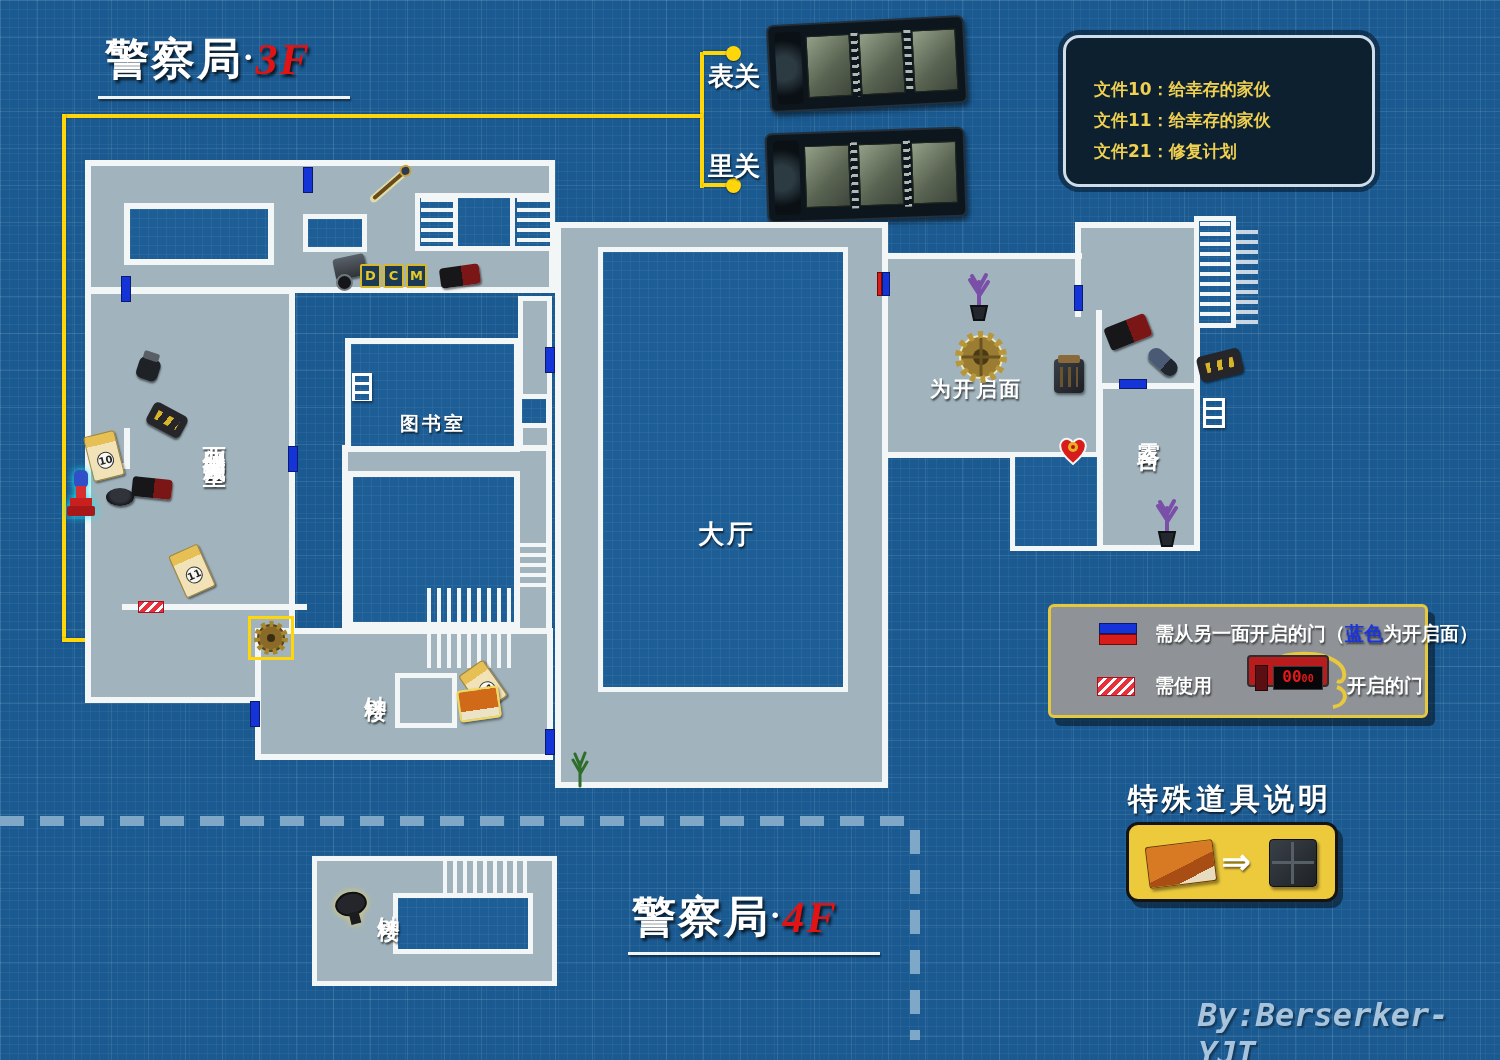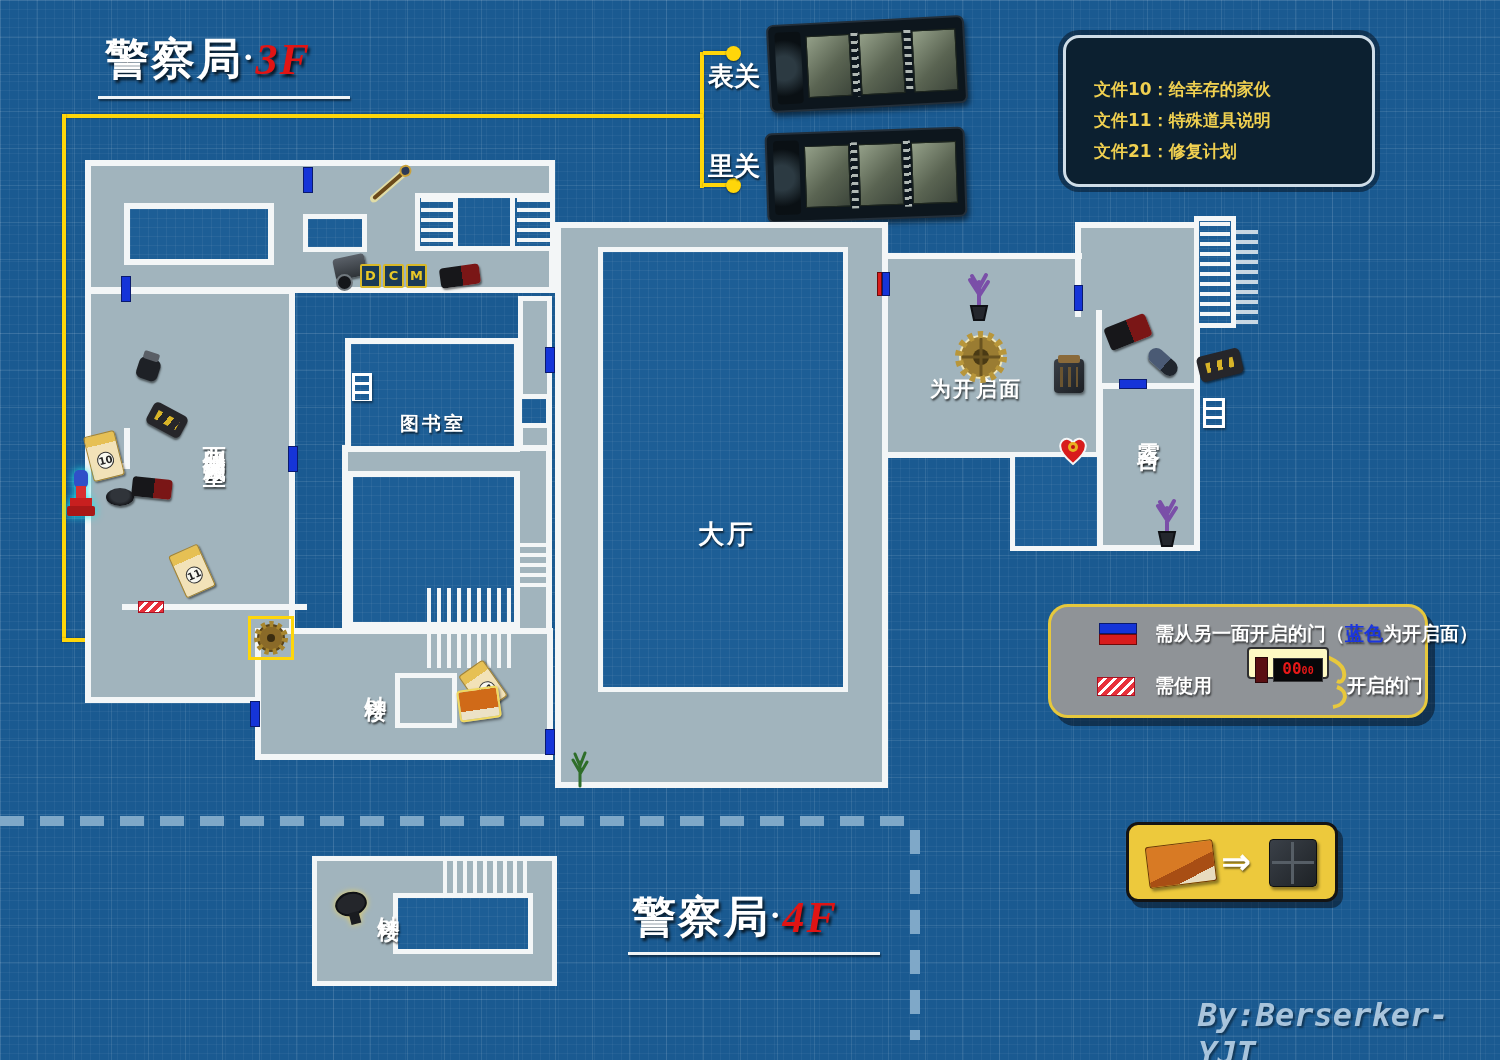--- a/index.html
+++ b/index.html
@@ -38,21 +38,21 @@
   .bigtitle{position:absolute;font-family:"DejaVu Serif",serif;font-weight:bold;font-size:44px;color:#fff;
             text-shadow:2px 3px 3px rgba(0,0,0,.75);letter-spacing:2px;text-align:right;}
   .bigtitle .fl{color:#e01414;font-style:italic;font-family:"Liberation Serif",serif;}
   .underline{position:absolute;height:3px;background:#f0f4f6;box-shadow:1px 2px 2px rgba(0,0,0,.5);}
   
   #filebox{position:absolute;left:1063px;top:35px;width:312px;height:152px;background:#0c2030;border:3px solid #cfdde8;
            border-radius:16px;box-shadow:0 0 0 5px rgba(8,20,34,.55);box-sizing:border-box;}
   #filebox .fl-line{position:absolute;left:28px;color:#f0d050;font-size:17px;font-weight:bold;white-space:nowrap;}
   
   #legend{position:absolute;left:1048px;top:604px;width:380px;height:114px;background:#8f9397;border:3px solid #e6c83c;
-          border-radius:20px;box-shadow:7px 8px 0 rgba(5,10,18,.5);box-sizing:border-box;}
+          border-radius:6px;box-shadow:7px 8px 0 rgba(5,10,18,.5);box-sizing:border-box;}
   .legtext{position:absolute;color:#fff;font-weight:bold;font-size:19px;text-shadow:1px 2px 2px rgba(0,0,0,.6);white-space:nowrap;}
   
   #specialbox{position:absolute;left:1126px;top:822px;width:212px;height:80px;background:#edc93c;border:3px solid #141414;
               border-radius:12px;box-shadow:5px 6px 0 rgba(5,10,18,.5);box-sizing:border-box;}
   
   .dcmbox{display:inline-block;width:17px;height:20px;border:2px solid #d8b828;background:#1a3a56;color:#e8c828;
           font-size:13px;font-weight:bold;text-align:center;line-height:20px;border-radius:2px;margin-right:2px;box-sizing:content-box;}
   
   .fileicon{position:absolute;width:30px;height:44px;background:linear-gradient(180deg,#e6c054 0 10px,#f2e2b8 10px);
             border:1px solid #a8842c;border-radius:3px;box-shadow:1px 2px 2px rgba(0,0,0,.45);}
@@ -101,21 +101,21 @@
     <div class="filmroll"></div>
     <div class="frame"></div>
       <div class="sprocket"></div>
     <div class="frame"></div>
       <div class="sprocket"></div>
     <div class="frame"></div>
   </div>
 
   <div id="filebox">
     <div class="fl-line" style="top:40px;">文件10：给幸存的家伙</div>
-    <div class="fl-line" style="top:71px;">文件11：特殊道具说明</div>
+    <div class="fl-line" style="top:71px;">文件11：给幸存的家伙</div>
     <div class="fl-line" style="top:102px;">文件21：修复计划</div>
   </div>
 
   <div class="floor" style="left:85px;top:160px;width:470px;height:133px;"></div>
   <div class="floor" style="left:85px;top:288px;width:210px;height:415px;"></div>
   <div class="floor" style="left:518px;top:296px;width:34px;height:348px;border-width:5px;"></div>
   <div class="floor" style="left:342px;top:445px;width:210px;height:193px;"></div>
   <div class="floor" style="left:255px;top:628px;width:298px;height:132px;"></div>
   <div class="floor" style="left:555px;top:222px;width:333px;height:566px;"></div>
   <div class="floor nb" style="left:882px;top:253px;width:218px;height:205px;"></div>
@@ -288,30 +288,31 @@
   <div id="legend">
     <div class="abs" style="left:48px;top:16px;width:38px;height:11px;background:#1534d8;border:1px solid #0a1a6e;box-sizing:border-box;"></div>
     <div class="abs" style="left:48px;top:27px;width:38px;height:11px;background:#d81c1c;border:1px solid #6e0a0a;box-sizing:border-box;"></div>
     <div class="legtext" style="left:104px;top:14px;"><span>需从另一面开启的门（</span><span style="color:#1a35e0;">蓝色</span><span>为开启面）</span></div>
     <div class="hatch" style="left:46px;top:70px;width:38px;height:19px;"></div>
     <div class="legtext" style="left:104px;top:66px;">需使用</div>
     <div class="abs" style="left:186px;top:40px;width:116px;height:72px;">
       <svg class="abs" style="left:0;top:0;" width="116" height="72" viewBox="0 0 116 72">
         <path d="M30 16 C54 2 86 6 98 14 C112 22 108 38 100 34 M100 40 C112 44 110 58 96 60" fill="none" stroke="#e8c83c" stroke-width="4"></path>
       </svg>
-      <div class="abs" style="left:10px;top:0;width:82px;height:32px;background:#fef9c3;border:2px solid #2e2e30;border-radius:4px;box-sizing:border-box;">
+      <div class="abs" style="left:10px;top:8px;width:82px;height:32px;background:#b91c1c;border:2px solid #2e2e30;border-radius:4px;box-sizing:border-box;">
         <div class="abs" style="left:6px;top:8px;width:11px;height:24px;background:#5a0f12;border:1px solid #2a0608;"></div>
         <div class="abs" style="left:24px;top:9px;width:48px;height:22px;background:#070709;border:1px solid #3a3a3c;color:#e81818;font-family:'DejaVu Sans Mono',monospace;font-weight:bold;text-align:center;">
           <span style="font-size:16px;line-height:20px;">00</span><span style="font-size:10px;">00</span>
         </div>
       </div>
     </div>
     <div class="legtext" style="left:296px;top:66px;">开启的门</div>
   </div>
 
+  <div class="maplabel" style="left:1128px;top:780px;font-size:30px;font-family:'DejaVu Serif',serif;letter-spacing:4px;">特殊道具说明</div>
   <div id="specialbox">
     <div class="abs" style="left:18px;top:18px;width:66px;height:40px;transform:rotate(-7deg);background:linear-gradient(160deg,#d87a24 0 55%,#a84e14 55% 78%,#e8dcc0 78%);border:1px solid #6a3408;border-radius:3px;box-shadow:2px 3px 3px rgba(0,0,0,.4);"></div>
     <div class="abs" style="left:92px;top:16px;color:#fff;font-size:36px;font-weight:bold;text-shadow:1px 2px 2px rgba(0,0,0,.5);">⇒</div>
     <div class="abs" style="left:140px;top:14px;width:46px;height:46px;background:linear-gradient(135deg,#3a4048,#1e2226);border:1px solid #0c0e10;border-radius:4px;box-shadow:2px 3px 3px rgba(0,0,0,.4);">
       <div class="abs" style="left:21px;top:2px;width:3px;height:42px;background:#565e66;"></div>
       <div class="abs" style="left:2px;top:21px;width:42px;height:3px;background:#565e66;"></div>
     </div>
   </div>
 
   <div class="dashline" style="left:0;top:816px;width:918px;height:10px;background:repeating-linear-gradient(90deg,#7fa8c8 0 24px,transparent 24px 40px);"></div>

